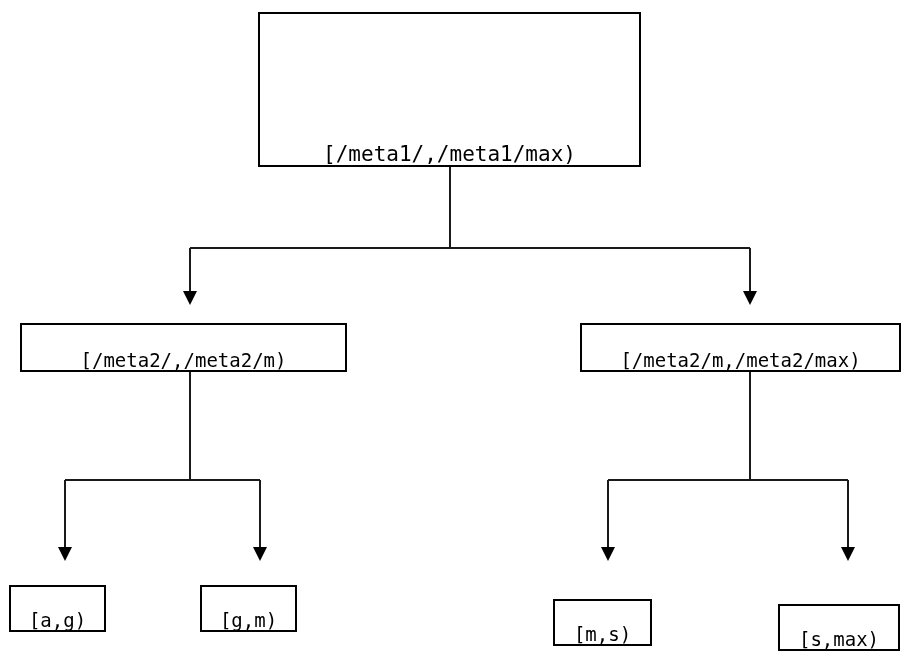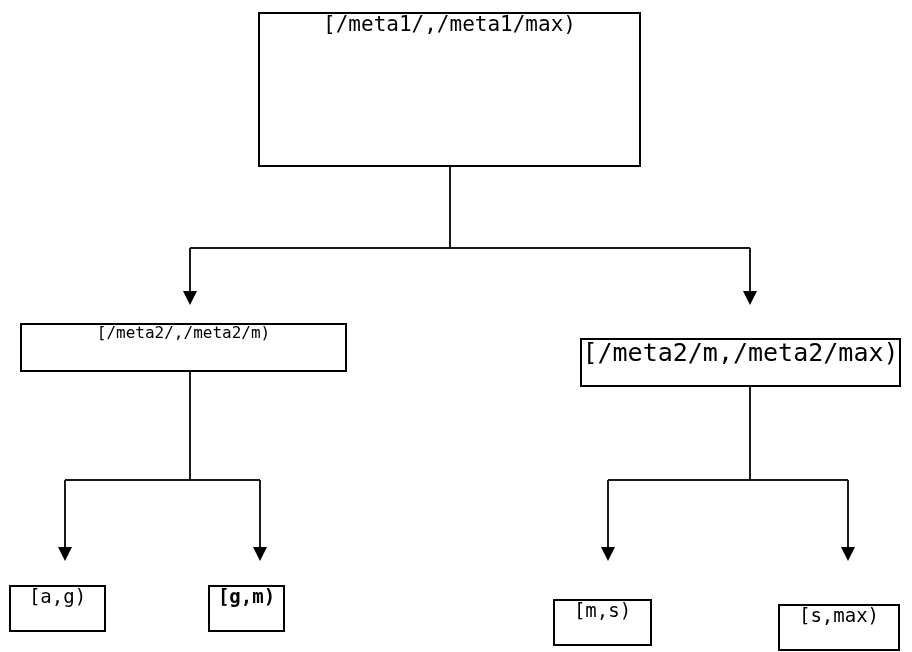--- a/index.html
+++ b/index.html
@@ -14,21 +14,21 @@
     background: #ffffff;
     overflow: hidden;
     font-family: "DejaVu Sans Mono", "Liberation Mono", monospace;
   }
   .node {
     position: absolute;
     box-sizing: border-box;
     border: 2px solid #000000;
     background: #ffffff;
     display: flex;
-    align-items: flex-start;
+    align-items: flex-end;
     justify-content: center;
     color: #000000;
     white-space: pre;
   }
   .node-label {
     color: #000000;
     white-space: pre;
     line-height: 1;
   }
   .node-root {
@@ -36,37 +36,36 @@
     top: 12px;
     width: 383px;
     height: 155px;
     font-size: 21px;
   }
   .node-mid-left {
     left: 20px;
     top: 323px;
     width: 327px;
     height: 49px;
-    font-size: 16px;
+    font-size: 19px;
   }
   .node-mid-right {
     left: 580px;
     top: 323px;
     width: 321px;
     height: 49px;
-    font-size: 25px;
-    margin-top: 15px;
+    font-size: 19px;
   }
   .node-leaf {
     top: 585px;
     height: 47px;
     font-size: 19px;
   }
   .leaf-0 { left: 9px;   width: 97px; }
-  .leaf-1 { left: 208px; width: 77px; font-weight: bold; }
+  .leaf-1 { left: 200px; width: 97px; }
   .leaf-2 { left: 553px; width: 99px; margin-top: 14px; }
   .leaf-3 { left: 778px; width: 122px; margin-top: 19px; }
 
   #edges {
     position: absolute;
     left: 0;
     top: 0;
     width: 912px;
     height: 652px;
     pointer-events: none;

